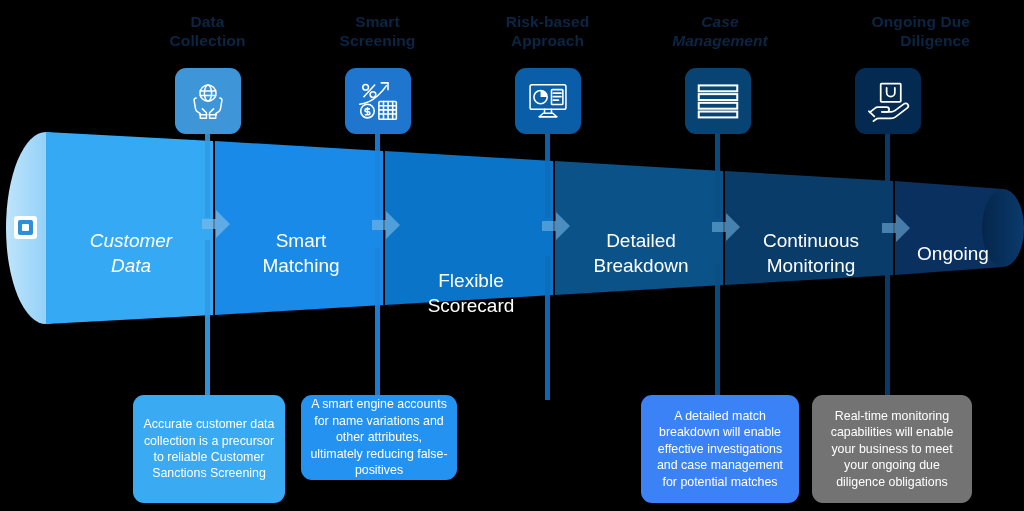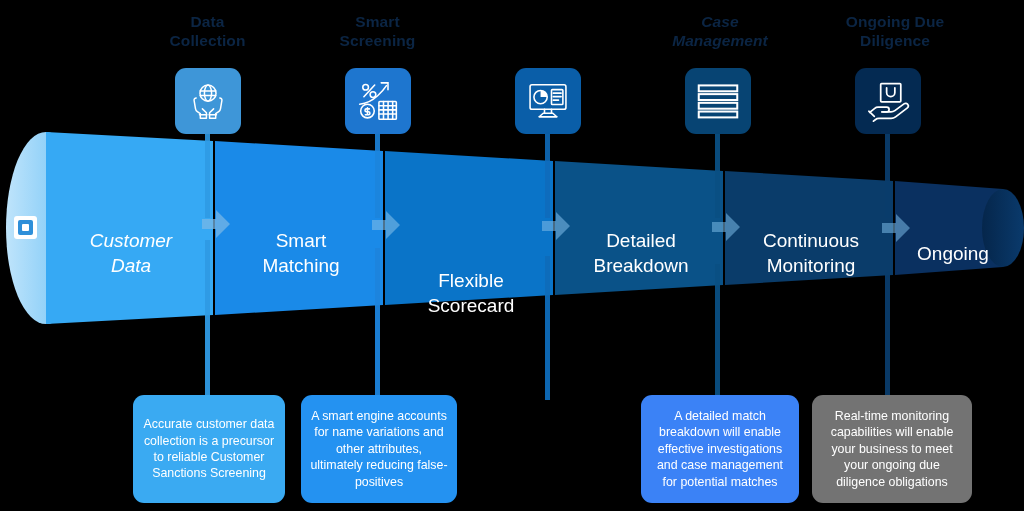--- a/index.html
+++ b/index.html
@@ -120,23 +120,25 @@
   <div class="seg-label" style="left:559px;top:228px;width:164px;">Detailed
 Breakdown</div>
   <div class="seg-label" style="left:729px;top:228px;width:164px;">Continuous
 Monitoring</div>
   <div class="seg-label" style="left:899px;top:241px;width:108px;">Ongoing</div>
 
   <div class="top-label" style="left:145px;top:12px;width:125px;">Data
 Collection</div>
   <div class="top-label" style="left:315px;top:12px;width:125px;">Smart
 Screening</div>
+  <div class="top-label" style="left:485px;top:12px;width:125px;">Risk-based
+Approach</div>
   <div class="top-label" style="left:655px;top:12px;width:130px;font-style:italic;">Case
 Management</div>
-  <div class="top-label" style="left:820px;top:12px;width:150px;">Ongoing Due
+  <div class="top-label" style="left:820px;top:12px;width:150px;text-align:right;">Ongoing Due
 Diligence</div>
 
   <div class="stem" style="left:205px;top:134px;height:84px;background:#2f9ae4;opacity:.9;"></div>
   <div class="stem" style="left:375px;top:134px;height:84px;background:#1c84dd;opacity:.9;"></div>
   <div class="stem" style="left:545px;top:134px;height:84px;background:#0e6cbb;opacity:.9;"></div>
   <div class="stem" style="left:715px;top:134px;height:84px;background:#0a4f83;opacity:.95;"></div>
   <div class="stem" style="left:885px;top:134px;height:84px;background:#0a3c6c;opacity:.95;"></div>
 
   <div class="icon-tile" style="left:175px;top:68px;background:#3e96d8;">
     <span>
@@ -207,21 +209,21 @@
 
   <div class="stem" style="left:205px;top:240px;height:160px;background:#2f9ae4;opacity:.95;"></div>
   <div class="stem" style="left:375px;top:248px;height:152px;background:#1c84dd;opacity:.95;"></div>
   <div class="stem" style="left:545px;top:256px;height:144px;background:#0e6cbb;opacity:.95;"></div>
   <div class="stem" style="left:715px;top:264px;height:136px;background:#0a4f83;opacity:.95;"></div>
   <div class="stem" style="left:885px;top:272px;height:128px;background:#0a3c6c;opacity:.95;"></div>
 
   <div class="desc-card" style="left:133px;top:395px;width:152px;height:108px;background:#3aaaf2;">
     <span>Accurate customer data collection is a precursor to reliable Customer Sanctions Screening</span>
   </div>
-  <div class="desc-card" style="left:301px;top:395px;width:156px;height:108px;background:#2492f1;">
+  <div class="desc-card" style="left:301px;top:395px;width:156px;height:85px;background:#2492f1;">
     <span>A smart engine accounts for name variations and other attributes, ultimately reducing false-positives</span>
   </div>
   <div class="desc-card" style="left:641px;top:395px;width:158px;height:108px;background:#3b82f6;">
     <span>A detailed match breakdown will enable effective investigations and case management for potential matches</span>
   </div>
   <div class="desc-card" style="left:812px;top:395px;width:160px;height:108px;background:#737373;">
     <span>Real-time monitoring capabilities will enable your business to meet your ongoing due diligence obligations</span>
   </div>
 
 </div>

